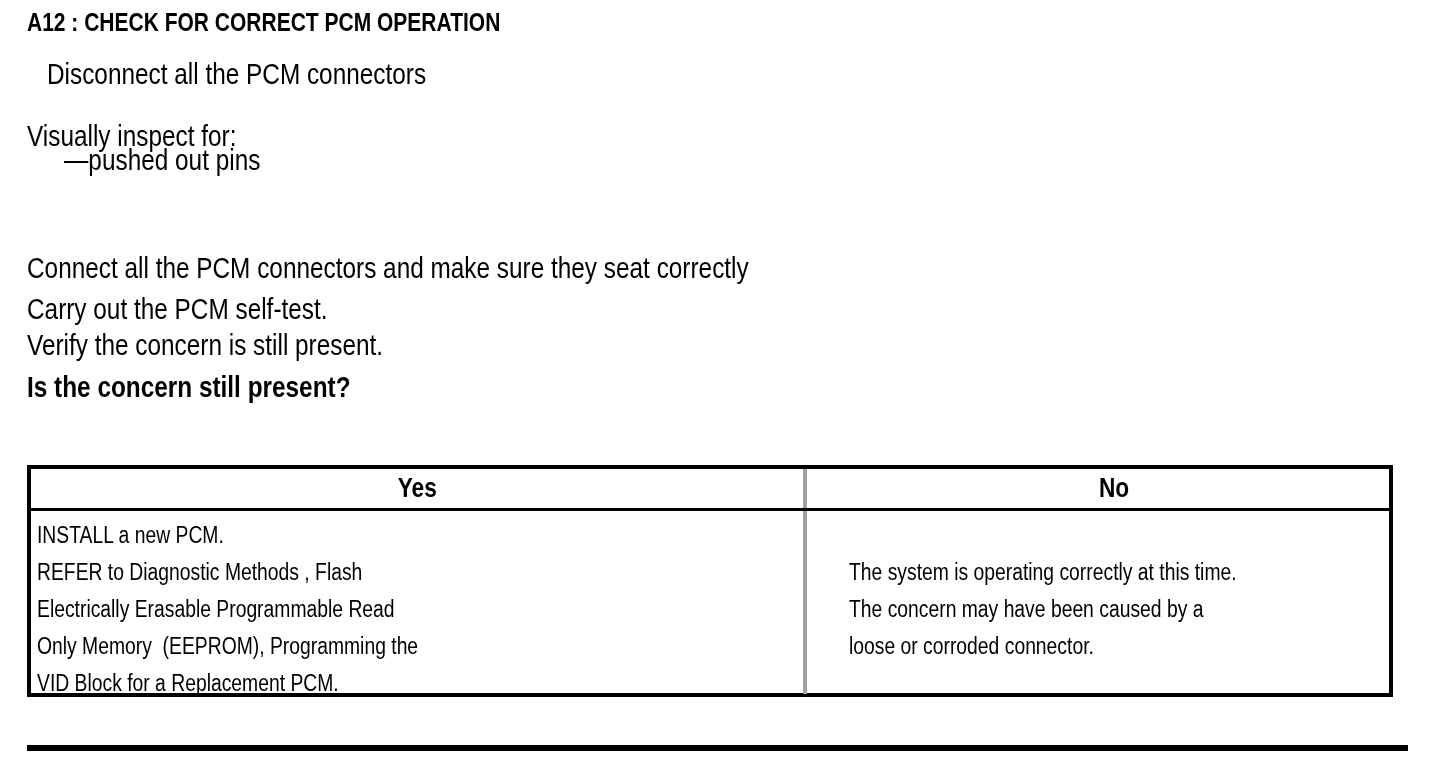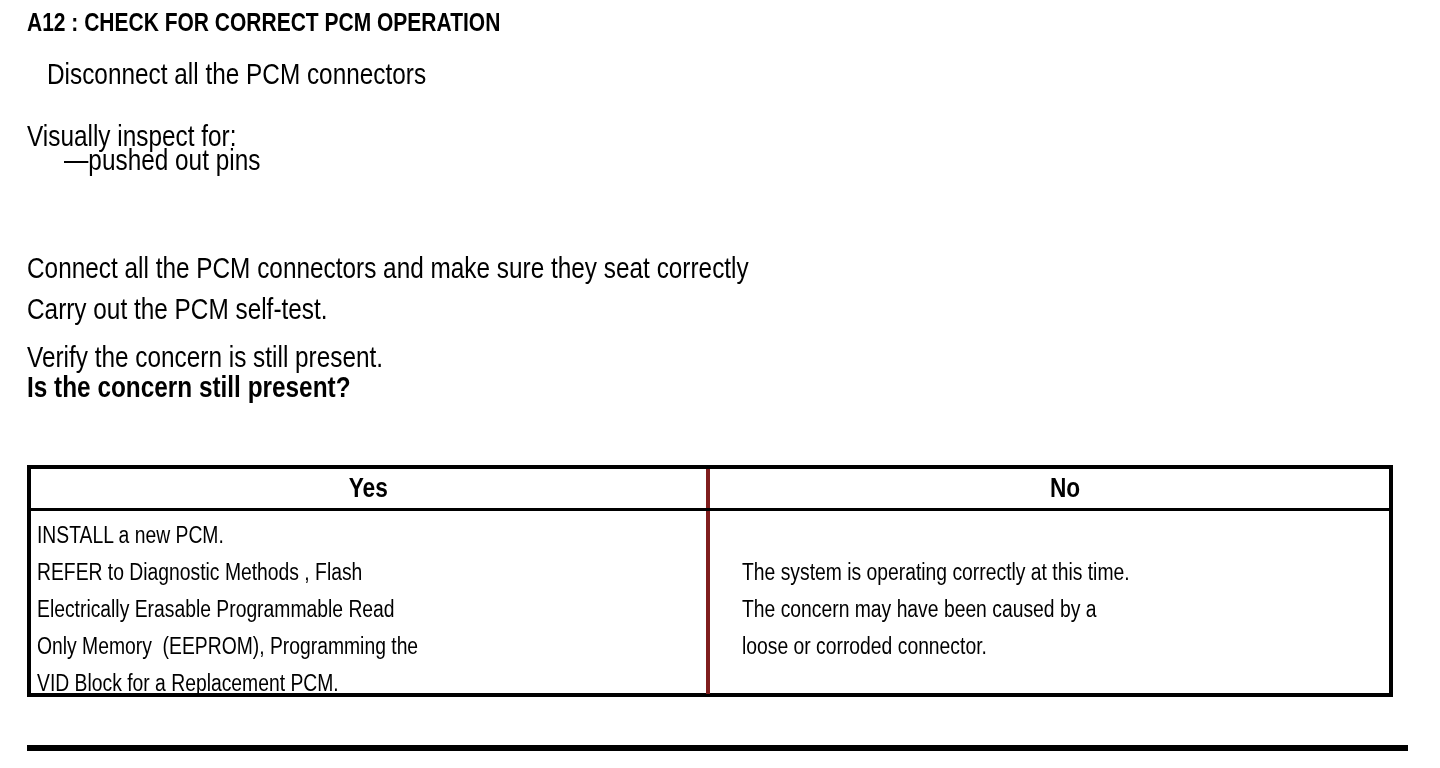--- a/index.html
+++ b/index.html
@@ -55,21 +55,21 @@
   }
   .instr.bold { font-weight: bold; text-decoration: underline; }
   .instr.dash { left: 64px; }
 
   #line-disconnect  { top: 58px; margin-left: 20px; }
   #line-visually    { top: 120px; }
   #line-dash-pins   { top: 144px; text-align: center; }
   #line-dash-corr   { top: 182px; }
   #line-connect     { top: 216px; margin-top: 36px; }
   #line-selftest    { top: 277px; margin-top: 16px; }
-  #line-verify      { top: 341px; text-align: right; }
+  #line-verify      { top: 329px; text-align: right; }
   #line-question    { top: 371px; }
 
   
   #results-table {
     position: absolute;
     left: 27px;
     top: 465px;
     width: 1366px;
     height: 232px;
     box-sizing: border-box;
@@ -81,23 +81,23 @@
     height: 42px;
     border-bottom: 3px solid #000000;
     box-sizing: border-box;
   }
   #results-table .tbody {
     display: flex;
     height: 183px;
     box-sizing: border-box;
   }
   .col-yes {
-    width: 679px;
+    width: 776px;
     box-sizing: border-box;
-    border-right: 4px solid #7f1d1d;
+    border-right: 4px solid #a3a3a3;
     position: relative;
   }
   .col-no {
     flex: 1;
     box-sizing: border-box;
     position: relative;
     margin-left: 31px;
   }
   .th-label {
     width: 100%;
@@ -107,21 +107,21 @@
     line-height: 39px;
   }
   .cell-text {
     position: absolute;
     left: 6px;
     font-size: 23px;
     line-height: 37px;
     white-space: pre;
   }
   #cell-yes-text { top: 6px; }
-  #cell-no-text  { top: 43px; left: 1px; }
+  #cell-no-text  { top: 43px; left: 11px; }
 
   
   #bottom-rule {
     position: absolute;
     left: 27px;
     top: 745px;
     width: 1381px;
     height: 6px;
     background: #000000;
   }

